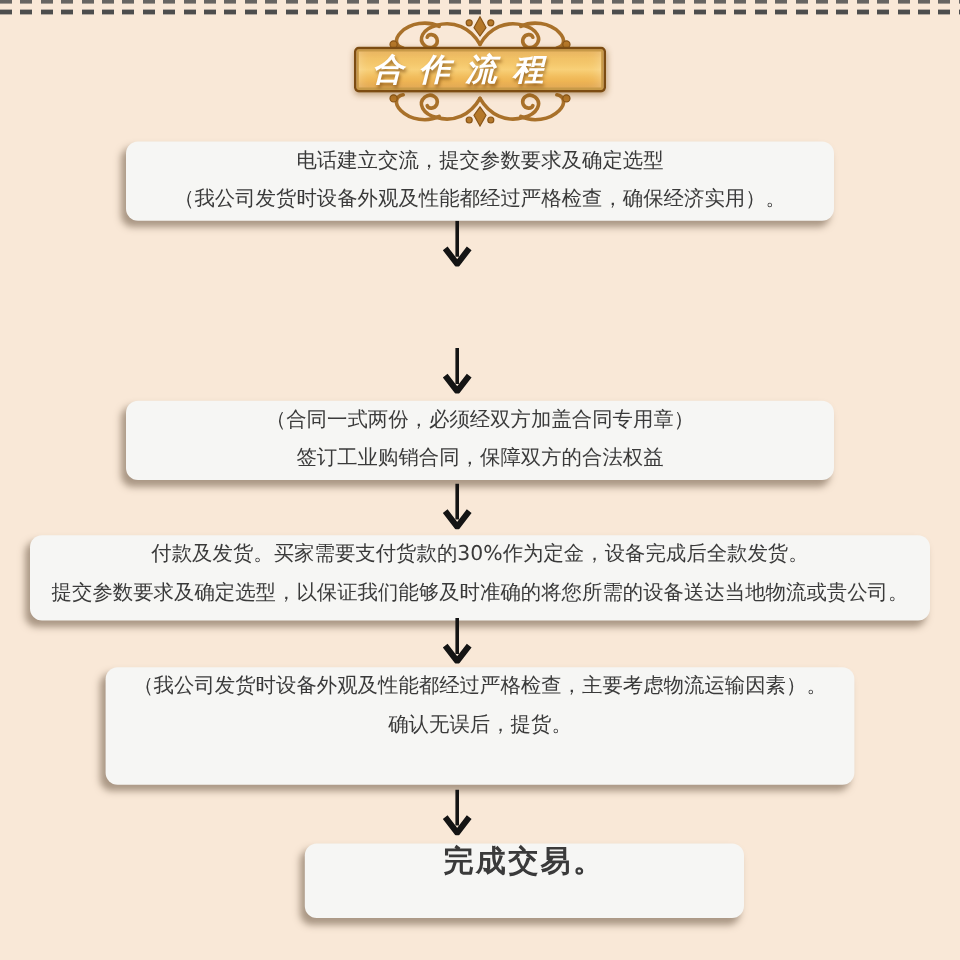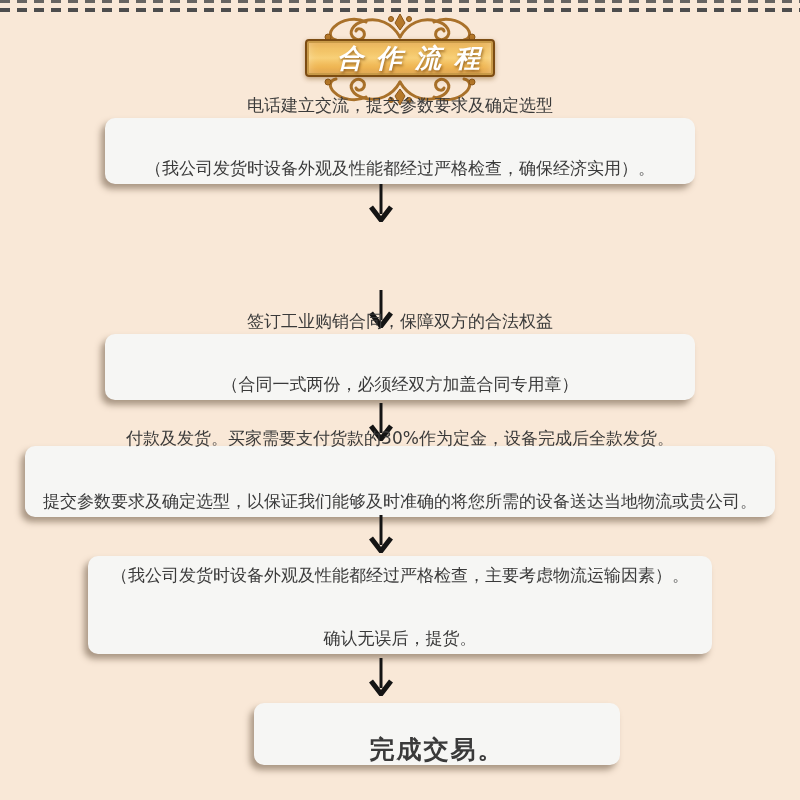--- a/index.html
+++ b/index.html
@@ -21,51 +21,50 @@
 
   
   .header { position:absolute; top:0; left:0; width:100%; height:118px; }
   .orn {
     position:absolute; left:50%; transform:translateX(-50%);
   }
   .orn.top { top:13px; }
   .orn.bottom { top:76px; transform:translateX(-50%) scaleY(-1); }
   .plaque {
     position:absolute; left:50%; transform:translateX(-50%);
-    top:39px; width:190px; height:38px;
+    top:39px; width:210px; height:38px;
     box-sizing:border-box;
     background:linear-gradient(180deg,#e2a03a 0%, #f1bf5f 22%, #f8d078 50%, #eeb24c 78%, #d8922f 100%);
     border:2px solid #7c4c12;
     border-radius:4px;
     box-shadow: inset 0 0 0 2px #c89a48, inset 0 0 12px rgba(255,255,255,.45), 0 2px 5px rgba(120,70,10,.45);
-    display:flex; align-items:center; justify-content:flex-end;
+    display:flex; align-items:center; justify-content:flex-start;
     z-index:2;
   }
   .plaque-title {
     color:#ffffff;
     font-size:26px; font-weight:bold; font-style:italic;
     letter-spacing:13px; text-indent:13px;
     text-shadow:1px 2px 3px rgba(110,60,5,.65);
     white-space:nowrap;
   }
 
   
   .step-box {
     position:absolute;
     box-sizing:border-box;
     background:#f6f6f4;
     border-radius:10px;
     box-shadow:-4px 5px 6px rgba(92,72,52,.5);
     display:flex; flex-direction:column;
-    align-items:center; justify-content:flex-end;
+    align-items:center; justify-content:flex-start;
     text-align:center;
     color:#3a3a3a;
     font-size:17px;
     line-height:32px;
-    gap:31px;
   }
   .step-box .line { width:100%; white-space:nowrap; }
   .step-box.final .line {
     font-size:25px; font-weight:bold; letter-spacing:2px; line-height:30px;
   }
 
   
   .arrow { position:absolute; left:368px; width:26px; height:38px; }
 </style>
 </head>
@@ -124,22 +123,22 @@
     <path d="M3 23 L13 36 L23 23" fill="none" stroke="#141414" stroke-width="5"></path>
   </svg>
 
 
   <svg class="arrow" style="top:290px;" viewBox="0 0 26 38">
     <line x1="13" y1="0" x2="13" y2="30" stroke="#141414" stroke-width="3"></line>
     <path d="M3 23 L13 36 L23 23" fill="none" stroke="#141414" stroke-width="5"></path>
   </svg>
 
   <div class="step-box" style="left:105px; top:334px; width:590px; height:66px;">
+    <div class="line">（合同一式两份，必须经双方加盖合同专用章）</div>
     <div class="line">签订工业购销合同，保障双方的合法权益</div>
-    <div class="line">（合同一式两份，必须经双方加盖合同专用章）</div>
   </div>
 
   <svg class="arrow" style="top:403px;" viewBox="0 0 26 38">
     <line x1="13" y1="0" x2="13" y2="30" stroke="#141414" stroke-width="3"></line>
     <path d="M3 23 L13 36 L23 23" fill="none" stroke="#141414" stroke-width="5"></path>
   </svg>
 
   <div class="step-box" style="left:25px; top:446px; width:750px; height:71px;">
     <div class="line">付款及发货。买家需要支付货款的30%作为定金，设备完成后全款发货。</div>
     <div class="line">提交参数要求及确定选型，以保证我们能够及时准确的将您所需的设备送达当地物流或贵公司。</div>

